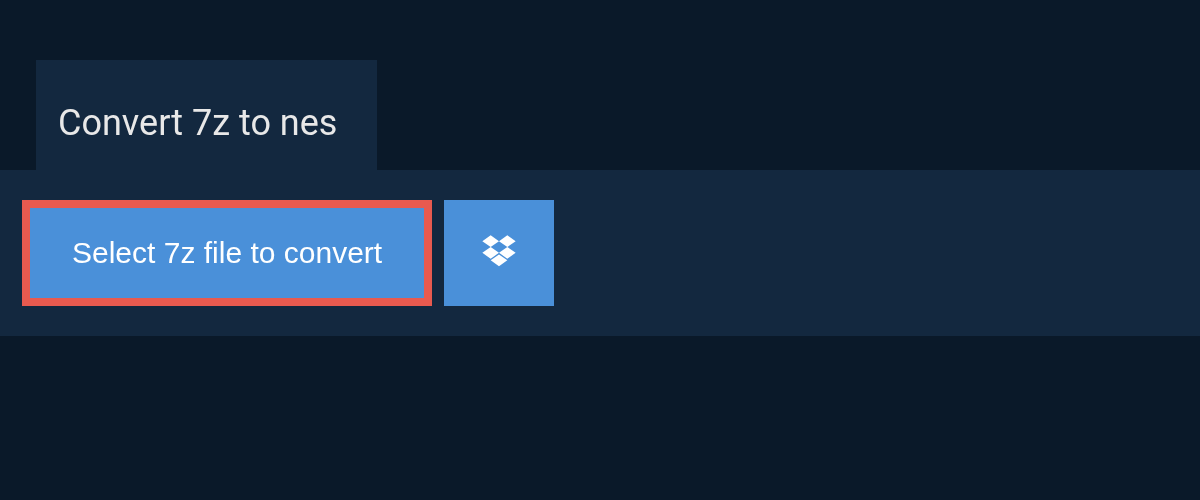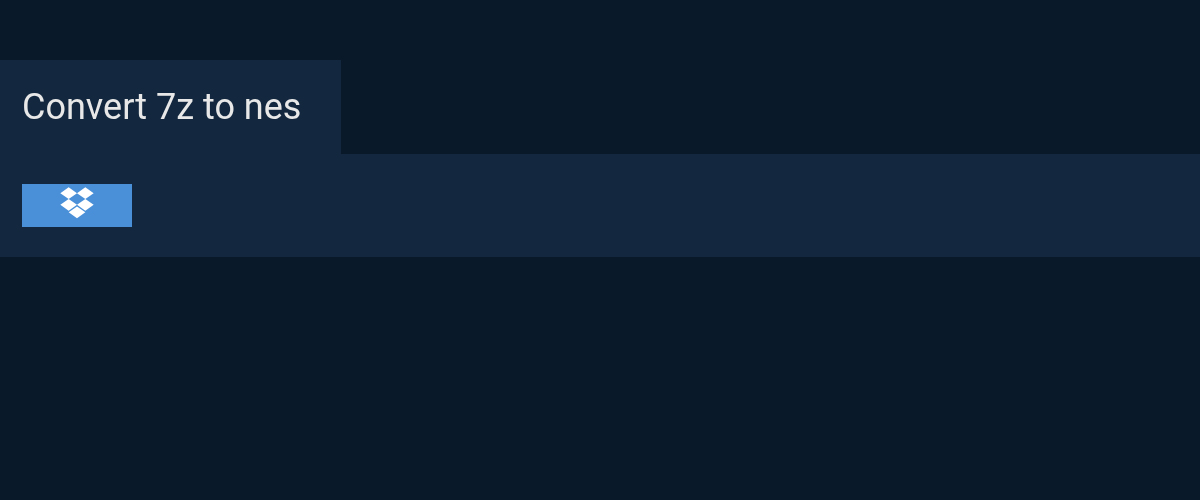--- a/index.html
+++ b/index.html
@@ -10,22 +10,23 @@
     body {
       width: 1200px;
       height: 500px;
       background-color: #0a1929;
       font-family: -apple-system, BlinkMacSystemFont, "Segoe UI", Roboto, Helvetica, Arial, sans-serif;
       overflow: hidden;
     }
     .tab-header {
       display: inline-block;
       background-color: #13283f;
-      padding: 26px 40px 26px 22px;
+      padding: 42px 40px 26px 22px;
       margin-top: 60px;
+      margin-left: 36px;
     }
     .tab-title {
       color: #e8e8e8;
       font-size: 36px;
       font-weight: 400;
     }
     .content-panel {
       background-color: #13283f;
       padding: 30px 22px 30px 22px;
     }
@@ -62,20 +63,21 @@
 <body>
 
 
 
 <div class="tab-header">
   <h1 class="tab-title">Convert 7z to nes</h1>
 </div>
 
 <div class="content-panel">
   <div class="button-row">
+    <button class="select-file-button">Select 7z file to convert</button>
     <button class="dropbox-button">
       <span>
         <svg class="dropbox-icon-svg" viewBox="0 0 48 48">
           <path d="M14 4 L4 11 L14 18 L24 11 Z M34 4 L24 11 L34 18 L44 11 Z M4 25 L14 32 L24 25 L14 18 Z M44 25 L34 32 L24 25 L34 18 Z M14 34 L24 41 L34 34 L24 27 Z"></path>
         </svg>
       </span>
     </button>
   </div>
 </div>
 

